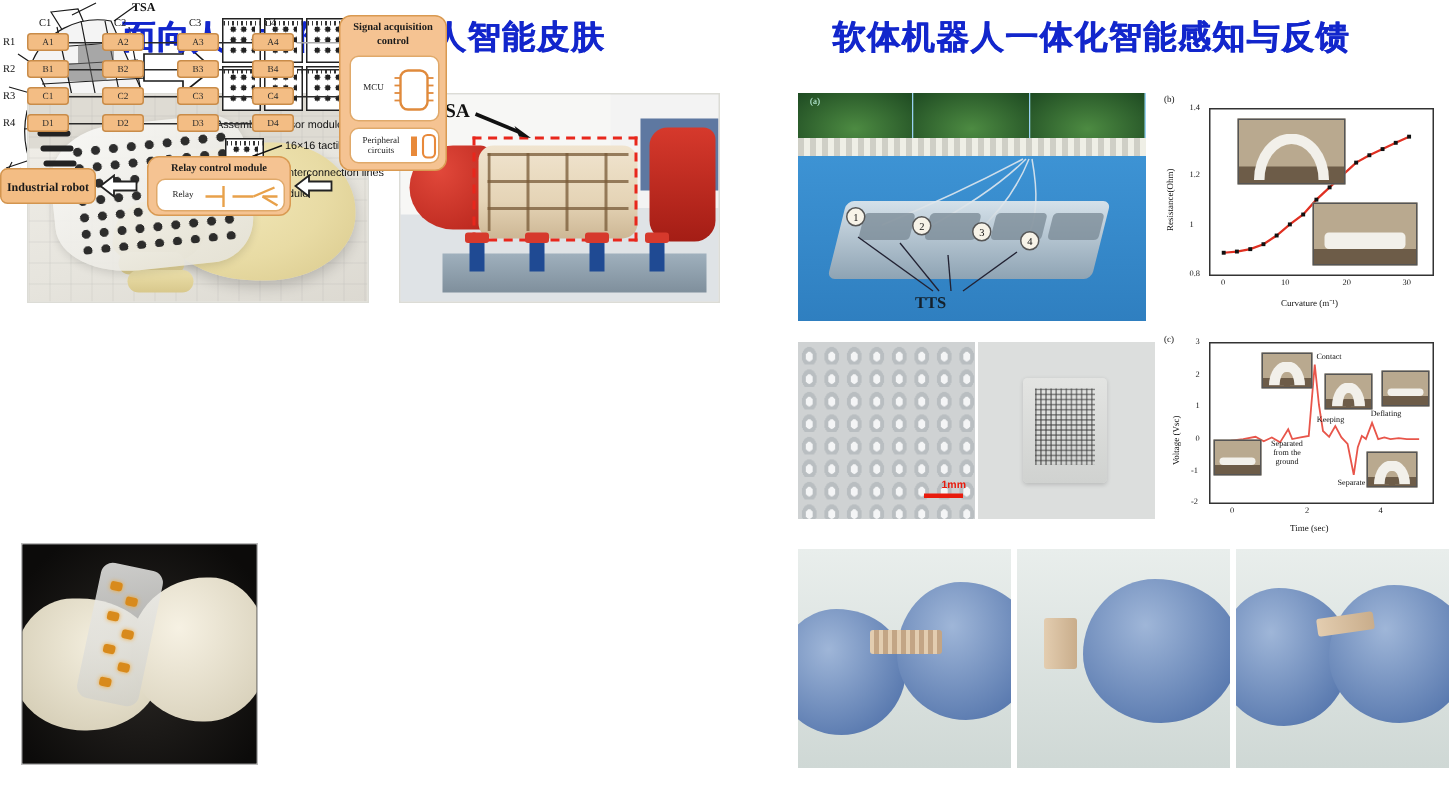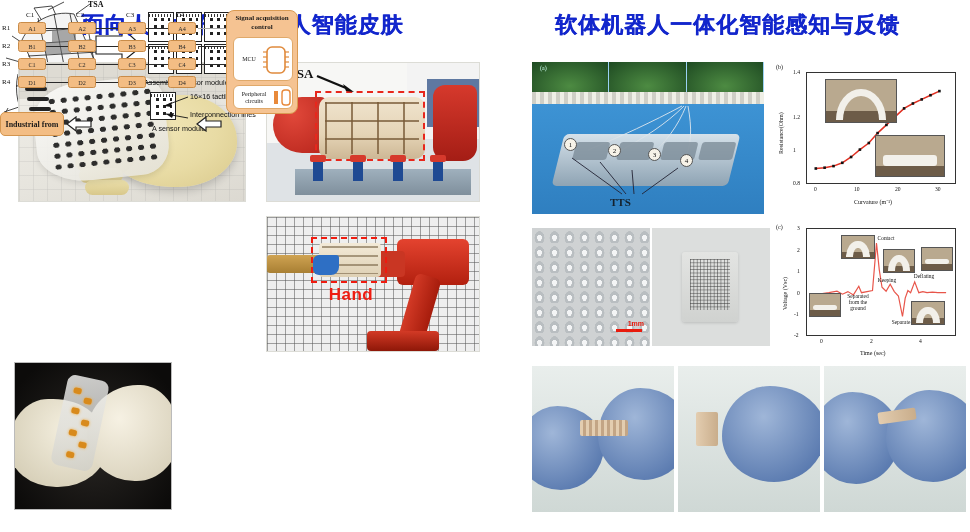--- a/index.html
+++ b/index.html
@@ -434,35 +434,20 @@
         <line x1="4" y1="12" x2="28" y2="3" stroke="#111" stroke-width="0.9"></line>
         <polygon points="4,12 12,8 11,13" fill="#111"></polygon>
         <line x1="6" y1="20" x2="28" y2="24" stroke="#111" stroke-width="0.9"></line>
         <polygon points="6,20 14,19 12,24" fill="#111"></polygon>
       </svg>
       <div class="sch-label" style="left:190px; top:92px;">16×16 tactile cell array</div>
       <div class="sch-label" style="left:190px; top:110px;">Interconnection lines</div>
       <div class="sch-label" style="left:152px; top:124px;">A sensor module</div>
     </div>
 
-    <div class="photo" id="p4">
-      <div class="bg"></div>
-        <div class="grid-fine"></div>
-      <div class="humanarm"></div>
-      <div class="arm"></div>
-        <div class="arm2"></div>
-        <div class="base"></div>
-      <div class="wrist"></div>
-      <div class="gripper">
-          <div class="slots"></div>
-        </div>
-      <div class="bluehand"></div>
-      <div class="dashbox"></div>
-      <div class="handtxt">Hand</div>
-    </div>
 
     <div class="photo" id="p5">
       <div class="bg"></div>
       <div class="glove-l"></div>
         <div class="glove-r"></div>
       <div class="strip">
         <i style="left:8px; top:12px"></i>
           <i style="left:20px; top:20px"></i>
         <i style="left:10px; top:32px"></i>
           <i style="left:22px; top:42px"></i>
@@ -546,27 +531,43 @@
             <rect x="2" y="2" width="4" height="13" fill="#e8893a"></rect>
             <rect x="10" y="1" width="8" height="15" rx="3" fill="none" stroke="#e8893a" stroke-width="1.4"></rect>
           </svg>
         </div>
       </div>
 
       <svg style="position:absolute; left:196px; top:116px;" width="26" height="16" viewBox="0 0 26 16">
         <polygon points="1,8 10,1 10,5 25,5 25,11 10,11 10,15" fill="#fff" stroke="#222" stroke-width="1.2"></polygon>
       </svg>
 
+      <div class="modbox" style="left:98px; top:104px; width:96px; height:40px;">
+        <div class="cap">Relay control module</div>
+        <div class="innerbox" style="left:5px; top:14px; width:86px; height:22px;">
+          <div class="smalltxt" style="left:6px; top:7px; width:22px;">Relay</div>
+          <svg style="position:absolute; left:30px; top:2px;" width="52" height="18" viewBox="0 0 52 18">
+            <g stroke="#e8a14a" stroke-width="1.6" fill="none">
+              <line x1="2" y1="9" x2="14" y2="9"></line>
+              <line x1="14" y1="2" x2="14" y2="16"></line>
+              <line x1="20" y1="9" x2="34" y2="9"></line>
+              <line x1="34" y1="9" x2="48" y2="3"></line>
+              <line x1="40" y1="9" x2="50" y2="9"></line>
+              <line x1="40" y1="9" x2="50" y2="15"></line>
+            </g>
+          </svg>
+        </div>
+      </div>
 
       <svg style="position:absolute; left:66px; top:116px;" width="26" height="16" viewBox="0 0 26 16">
         <polygon points="1,8 10,1 10,5 25,5 25,11 10,11 10,15" fill="#fff" stroke="#222" stroke-width="1.2"></polygon>
       </svg>
 
       <div class="pillbox" style="left:0px; top:112px; width:64px; height:24px;">
-        <span>Industrial from</span>
+        <span>Industrial robot</span>
       </div>
     </div>
   </div>
 
   <div class="col col-right">
     <div class="panel-title">软体机器人一体化智能感知与反馈</div>
   </div>
 
   <div class="photo" id="r1">
     <div class="topstrip">

